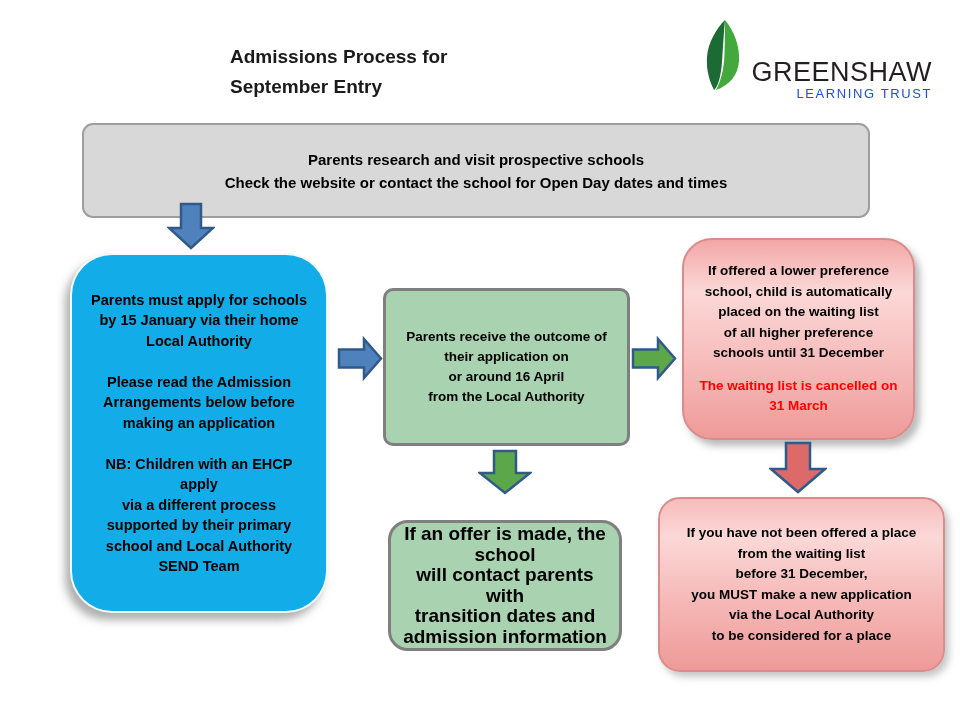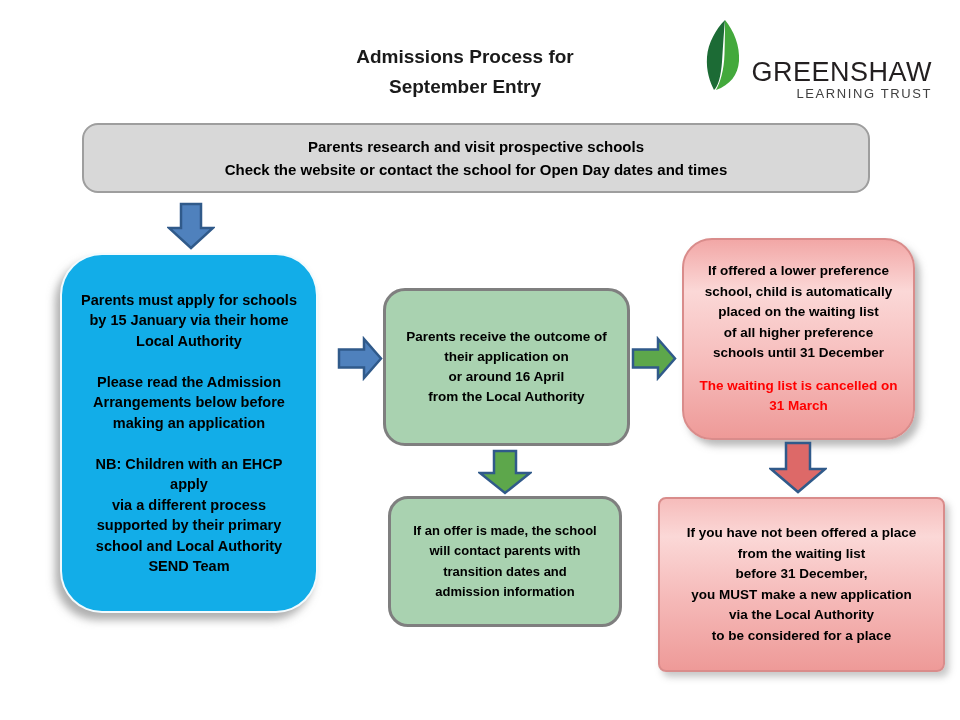--- a/index.html
+++ b/index.html
@@ -5,73 +5,73 @@
   html,body { margin:0; padding:0; background:#fff; }
   #canvas {
     position:relative; width:960px; height:720px; background:#ffffff;
     font-family:"Liberation Sans", sans-serif; overflow:hidden;
   }
   .multiline { white-space:pre-line; }
 
   
   .diagram-title {
     position:absolute; left:230px; top:42px; width:470px;
-    text-align:center; font-weight:bold; font-size:19px; line-height:30px;
+    font-weight:bold; font-size:19px; line-height:30px;
     color:var(--title-color);
   }
 
   
   .logo { position:absolute; top:18px; right:28px; display:flex; align-items:flex-start; }
   .logo-text { display:flex; flex-direction:column; align-items:flex-end; margin-left:4px; margin-top:40px; }
   .logo-name { font-size:27px; line-height:28px; letter-spacing:0.5px; color:var(--logo-text); font-weight:normal; }
-  .logo-sub  { font-size:13px; line-height:16px; letter-spacing:1.6px; color:#404040; font-weight:normal; }
+  .logo-sub  { font-size:13px; line-height:16px; letter-spacing:1.6px; color:#1d4ed8; font-weight:normal; }
 
   
   .box { position:absolute; box-sizing:border-box; display:flex; flex-direction:column;
          align-items:center; justify-content:center; text-align:center; font-weight:bold; color:#000; }
 
   .research-box {
-    left:82px; top:123px; width:788px; height:70px;
+    left:82px; top:123px; width:788px; height:95px;
     background:var(--box-gray-fill); border:2px solid var(--box-gray-border);
-    border-radius:16px; font-size:15px; line-height:23px;
+    border-radius:11px; font-size:15px; line-height:23px;
   }
 
   .apply-box {
-    left:60px; top:253px; width:258px; height:360px;
+    left:70px; top:253px; width:258px; height:360px;
     background:var(--box-blue-fill); border:2px solid rgba(255,255,255,0.95);
     border-radius:42px; font-size:14.5px; line-height:20.5px; padding:0 16px;
     box-shadow:-5px 7px 9px rgba(110,110,110,0.55);
   }
 
   .outcome-box {
     left:383px; top:288px; width:247px; height:158px;
     background:var(--box-green-fill); border:3px solid var(--box-green-border);
-    border-radius:22px; font-size:13.5px; line-height:20px; padding:0 12px;
+    border-radius:10px; font-size:13.5px; line-height:20px; padding:0 12px;
   }
 
   .offer-box {
-    left:388px; top:496px; width:234px; height:131px;
+    left:388px; top:520px; width:234px; height:131px;
     background:var(--box-green-fill); border:3px solid var(--box-green-border);
-    border-radius:20px; font-size:13px; line-height:20.5px; padding:0 10px;
+    border-radius:20px; font-size:19px; line-height:20.5px; padding:0 10px;
   }
 
   .waiting-box {
     left:682px; top:238px; width:233px; height:202px;
     background:linear-gradient(180deg, var(--box-pink-mid) 0%, var(--box-pink-light) 26%, var(--box-pink-mid2) 62%, var(--box-pink-dark) 100%);
     border:2px solid var(--box-pink-border);
     border-radius:30px; font-size:13.5px; line-height:20.5px; padding:0 10px;
     box-shadow:5px 6px 7px rgba(120,120,120,0.5); gap:12px;
   }
   .waiting-warning { color:var(--alert-red); }
 
   .newapp-box {
     left:658px; top:497px; width:287px; height:175px;
     background:linear-gradient(180deg, var(--box-pink-mid2) 0%, var(--box-pink-light) 22%, var(--box-pink-mid2) 55%, var(--box-pink-dark) 100%);
     border:2px solid var(--box-pink-border);
-    border-radius:8px; font-size:13.5px; line-height:20.5px; padding:0 8px;
+    border-radius:22px; font-size:13.5px; line-height:20.5px; padding:0 8px;
     box-shadow:4px 5px 7px rgba(130,130,130,0.45);
   }
 
   
   .arrow { position:absolute; }
   .arrow polygon { stroke:var(--arrow-stroke); stroke-width:2.5px; }
   .arrow-blue polygon { fill:var(--arrow-blue); }
   .arrow-green polygon { fill:var(--arrow-green); }
   .arrow-red polygon { fill:var(--arrow-red); }
 

